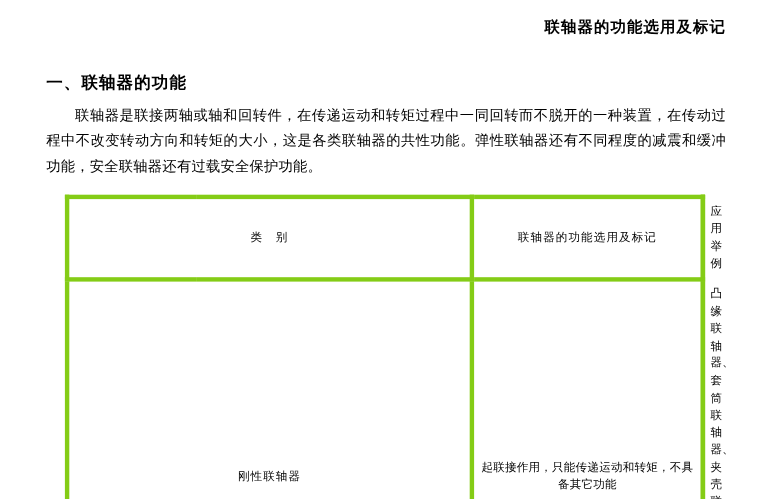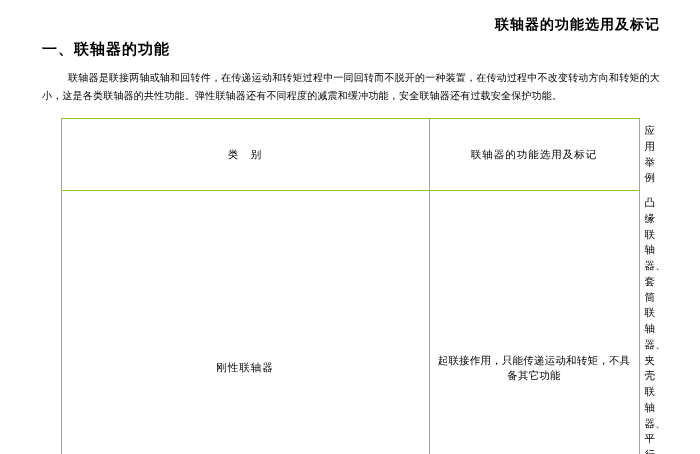--- a/index.html
+++ b/index.html
@@ -26,45 +26,45 @@
     font-size: 14px;
     font-weight: bold;
     letter-spacing: 1px;
     margin-top: 16px;
     margin-bottom: 0;
   }
   .section-heading {
     font-size: 15px;
     font-weight: bold;
     letter-spacing: 1px;
-    margin-top: 6px;
+    margin-top: 32px;
     margin-left: 2px;
   }
   .body-para {
-    font-size: 10px;
+    font-size: 13px;
     line-height: 1.75;
     text-align: justify;
     margin-top: 10px;
     margin-left: 2px;
     margin-right: 0;
     letter-spacing: 0.2px;
   }
   .body-para .indent {
     display: inline-block;
     width: 26px;
   }
 
   table.func-table {
     border-collapse: collapse;
     width: 578px;
     margin: 14px auto 0 auto;
     table-layout: fixed;
   }
   table.func-table td, table.func-table th {
-    border: 1px solid #84cc16;
+    border: 4px solid #84cc16;
     font-size: 10.5px;
     line-height: 1.5;
     padding: 4px 5px;
     vertical-align: middle;
     font-weight: normal;
   }
   .col-a { width: 118px; }
   .col-b { width: 250px; }
   .col-c { width: 210px; }
 

